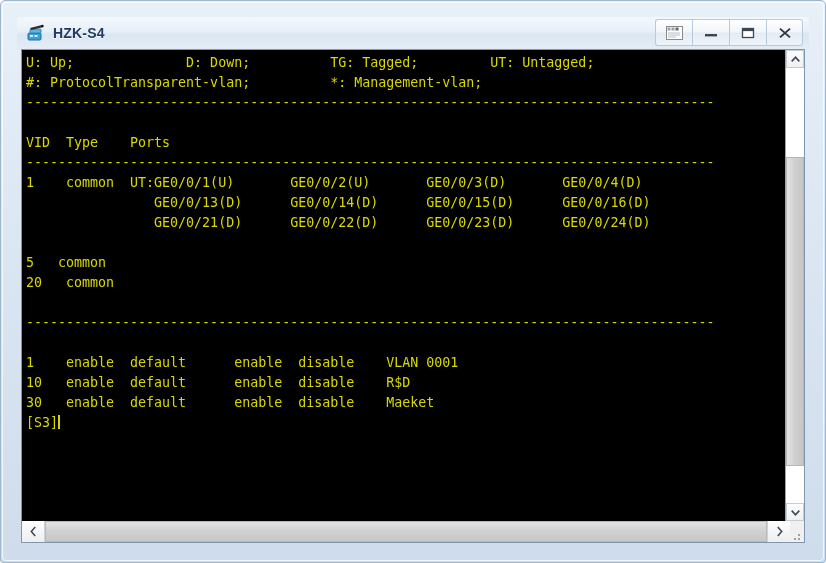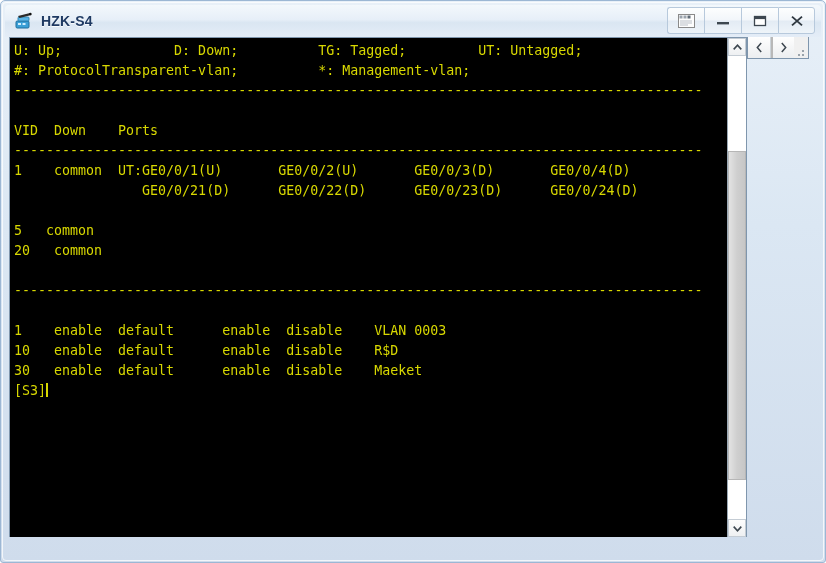--- a/index.html
+++ b/index.html
@@ -16,21 +16,21 @@
 
   
   .window {
     position: relative;
     width: 826px;
     height: 563px;
     box-sizing: border-box;
     background: linear-gradient(to bottom, #e8f0f8 0%, #dbe7f3 40%, #cfdcec 100%);
     border: 1px solid #9cb7d4;
     border-radius: 5px 5px 3px 3px;
-    padding: 4px;
+    padding: 16px;
   }
   .window-inner-glow {
     position: absolute;
     left: 1px; top: 1px; right: 1px; bottom: 1px;
     border: 1px solid rgba(255,255,255,0.75);
     border-radius: 4px;
     pointer-events: none;
   }
 
   
@@ -83,21 +83,21 @@
   .tb-btn:last-child  { border-radius: 0 3px 3px 0; border-right-width: 1px; }
   .tb-btn svg { display: block; }
 
   
   .client {
     position: relative;
     margin: 0 4px 0 4px;
     height: 500px;
     box-sizing: border-box;
     display: flex;
-    flex-direction: row;
+    flex-direction: column;
   }
   .term-row {
     display: flex;
     flex: 1;
     min-height: 0;
     border: 1px solid #7f96ad;
     border-bottom: 0;
     background: #000000;
   }
   .terminal {
@@ -268,31 +268,32 @@
 
   <div class="client">
 
     <div class="term-row">
 
       <div class="terminal">
         <pre class="termtext">U: Up;              D: Down;          TG: Tagged;         UT: Untagged;</pre>
         <pre class="termtext">#: ProtocolTransparent-vlan;          *: Management-vlan;</pre>
         <pre class="termtext">--------------------------------------------------------------------------------------</pre>
         <pre class="termtext"> </pre>
-        <pre class="termtext">VID  Down    Ports</pre>
+        <pre class="termtext">VID  Type    Ports</pre>
         <pre class="termtext">--------------------------------------------------------------------------------------</pre>
         <pre class="termtext">1    common  UT:GE0/0/1(U)       GE0/0/2(U)       GE0/0/3(D)       GE0/0/4(D)</pre>
+        <pre class="termtext">                GE0/0/13(D)      GE0/0/14(D)      GE0/0/15(D)      GE0/0/16(D)</pre>
         <pre class="termtext">                GE0/0/21(D)      GE0/0/22(D)      GE0/0/23(D)      GE0/0/24(D)</pre>
         <pre class="termtext"> </pre>
         <pre class="termtext">5   common</pre>
         <pre class="termtext">20   common</pre>
         <pre class="termtext"> </pre>
         <pre class="termtext">--------------------------------------------------------------------------------------</pre>
         <pre class="termtext"> </pre>
-        <pre class="termtext">1    enable  default      enable  disable    VLAN 0003</pre>
+        <pre class="termtext">1    enable  default      enable  disable    VLAN 0001</pre>
         <pre class="termtext">10   enable  default      enable  disable    R$D</pre>
         <pre class="termtext">30   enable  default      enable  disable    Maeket</pre>
         <pre class="termtext"><span>[S3]</span><span class="cursor"></span></pre>
       </div>
 
       <div class="vscroll">
         <div class="sb-arrow">
           <svg width="9" height="7" viewBox="0 0 9 7">
               <path d="M0.7 5.4 L4.5 1.3 L8.3 5.4" stroke="#3d4750" stroke-width="1.6" fill="none"></path>
             </svg>

